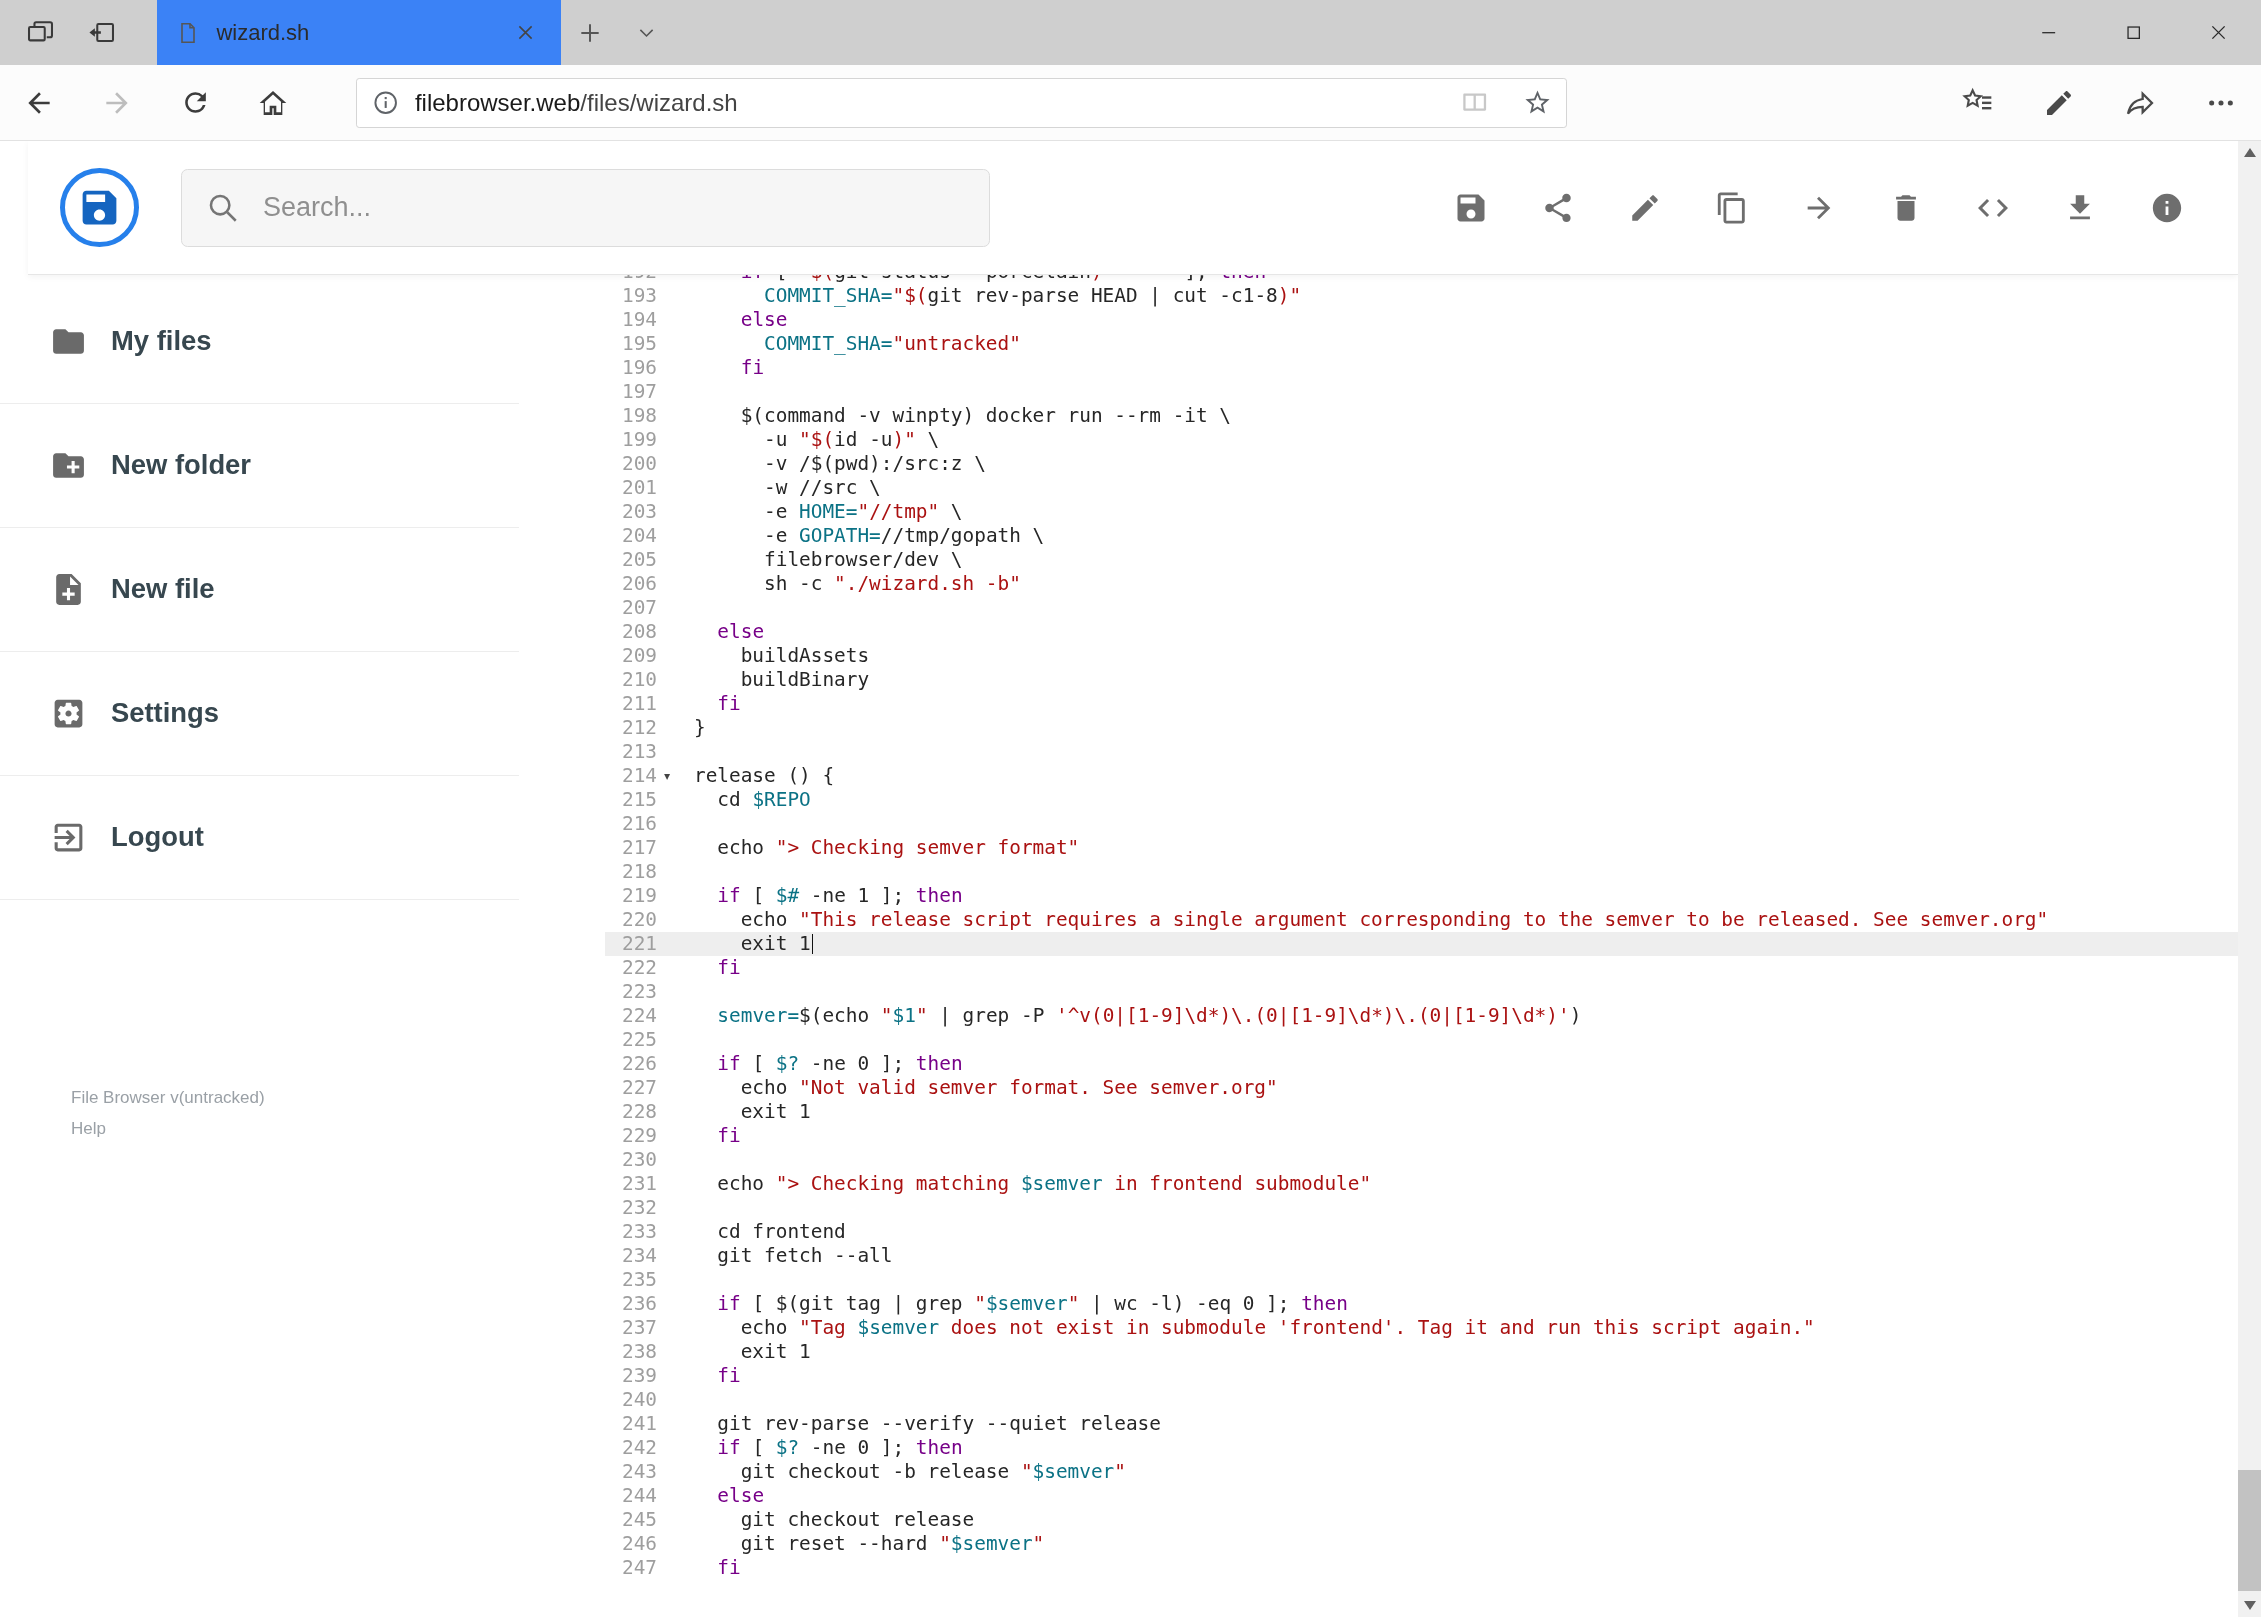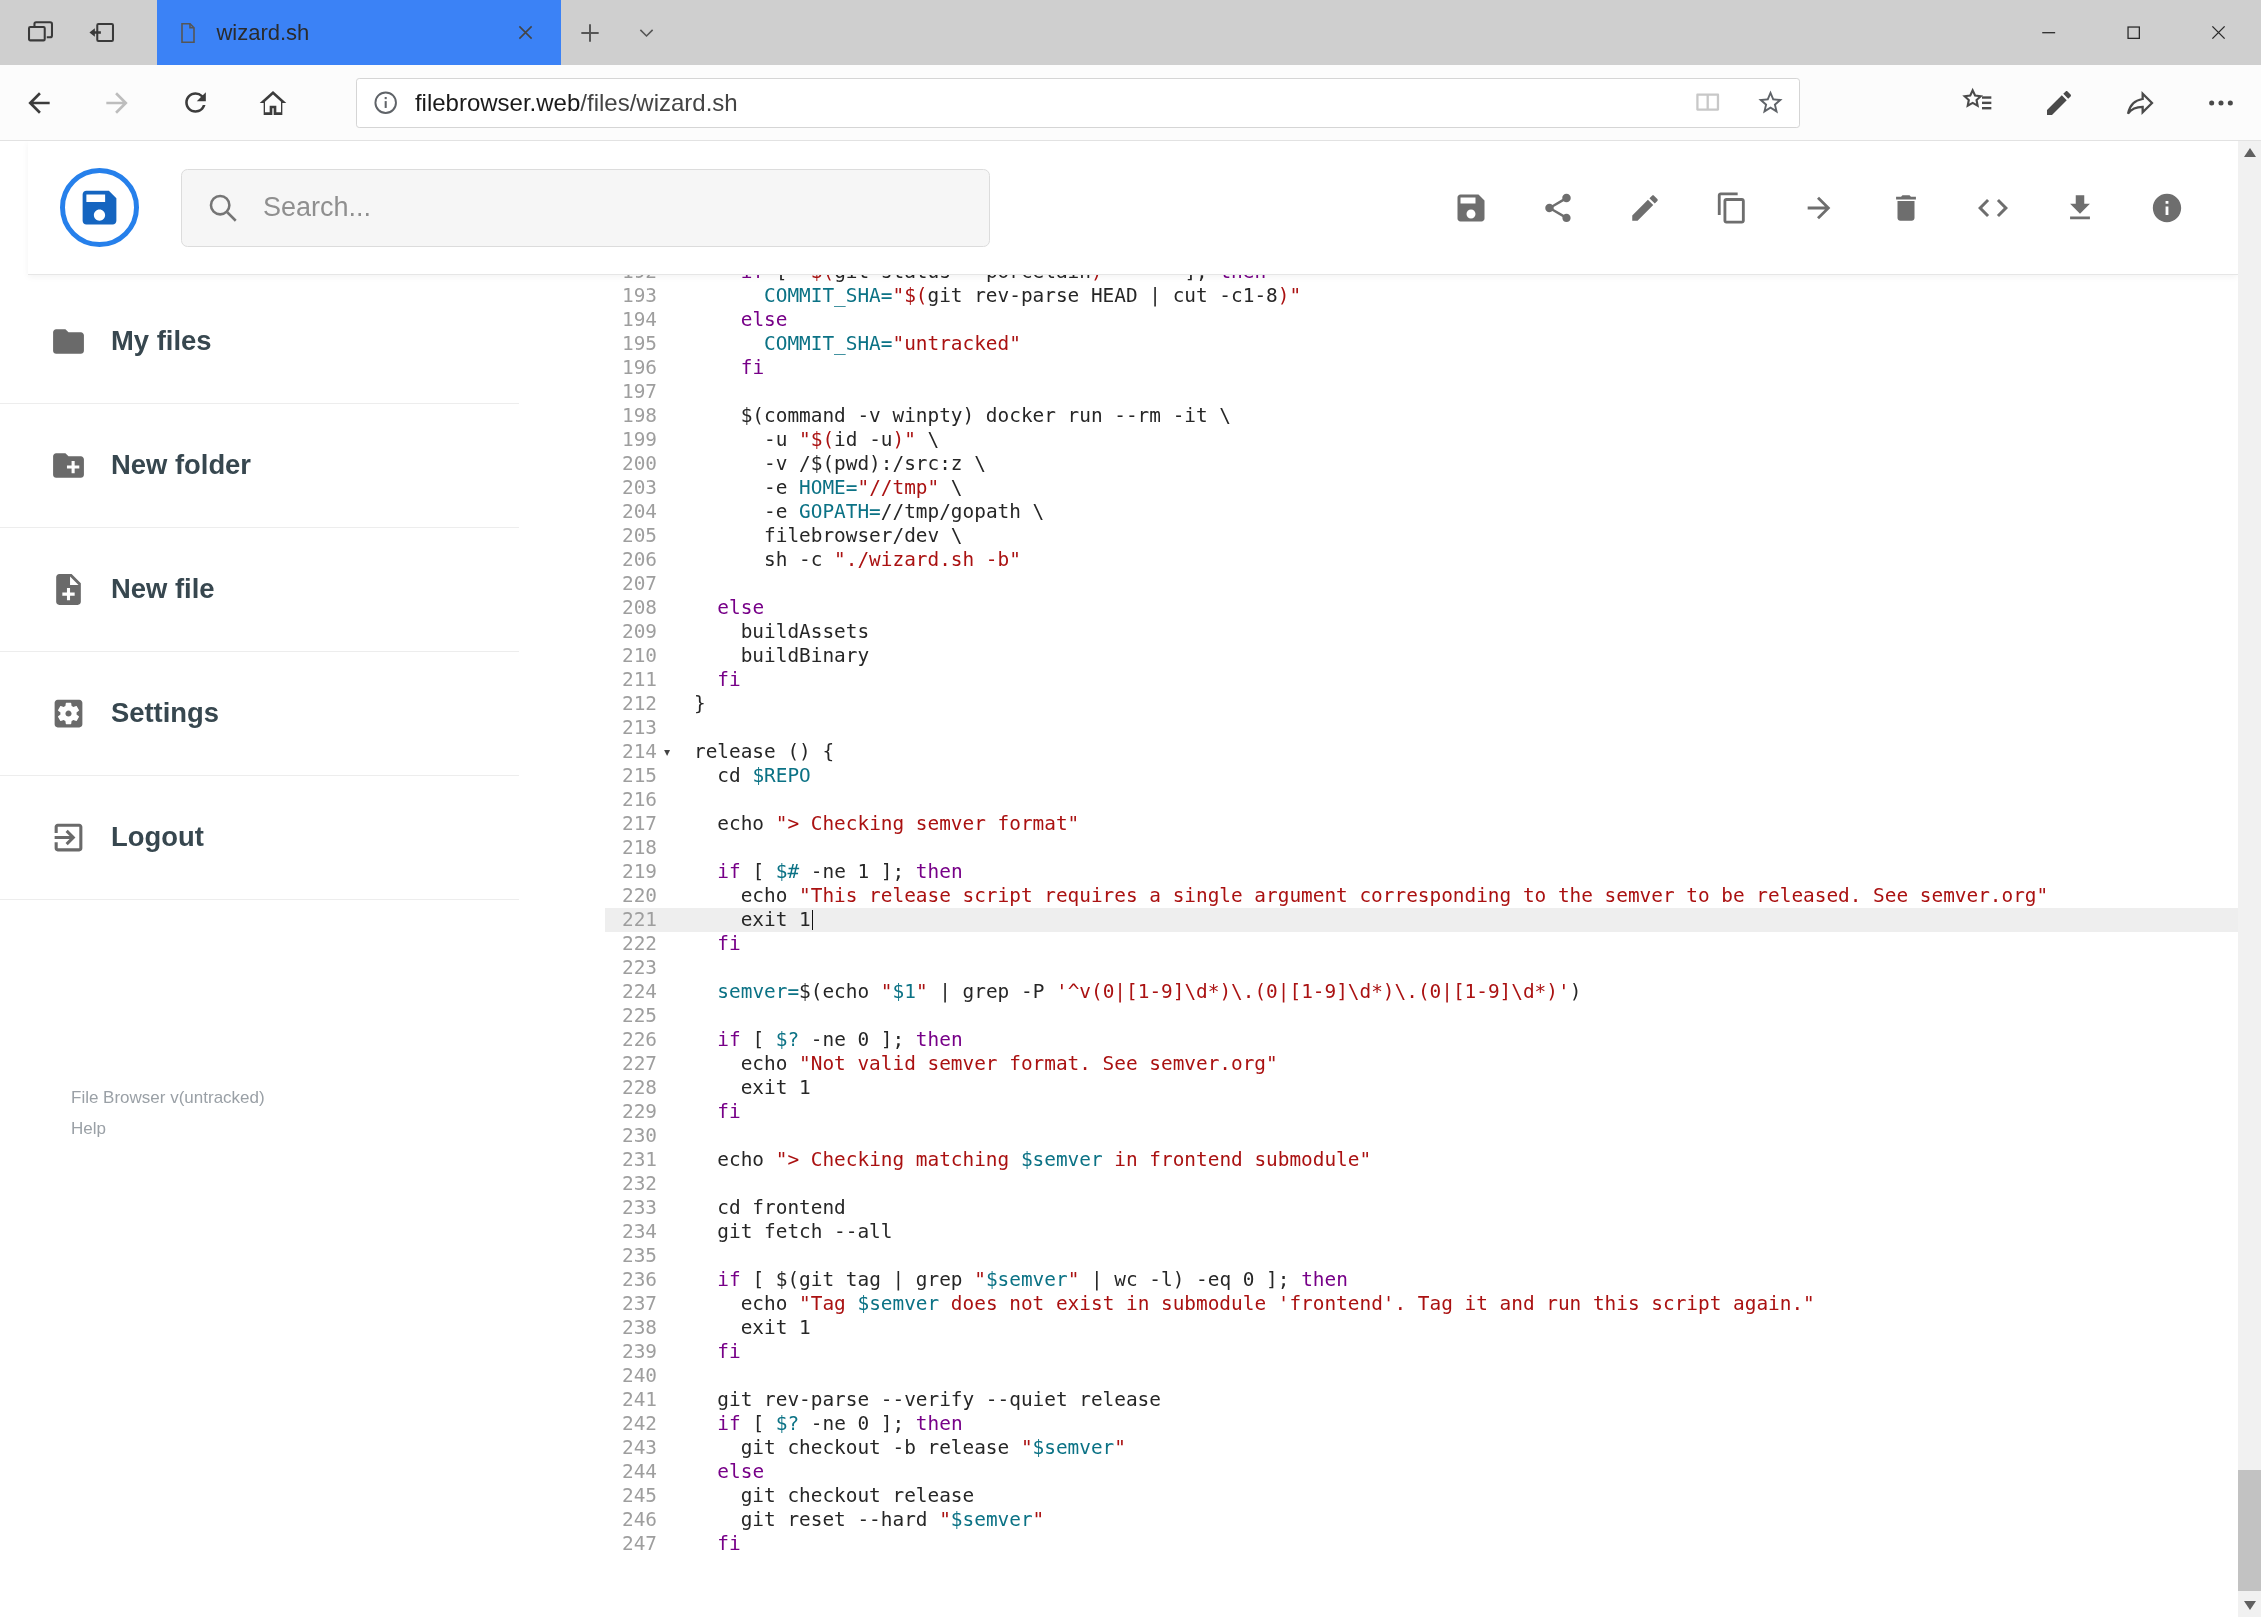--- a/index.html
+++ b/index.html
@@ -27,21 +27,21 @@
   .win-btn { width:85px; display:flex; align-items:center; justify-content:center; }
 
   
   .navrow {
     position:absolute; top:65px; left:0; right:0; height:76px;
     background:#fcfcfc; border-bottom:0.8px solid #e2e2e2;
     display:flex; align-items:center;
   }
   .nav-btn { width:78px; height:76px; display:flex; align-items:center; justify-content:center; }
   .urlbox {
-    margin-left:44px; width:1444px; height:50px;
+    margin-left:44px; width:1211px; height:50px;
     background:#ffffff; border:0.8px solid #d5d5d5; border-radius:3.2px;
     display:flex; align-items:center; padding:0 14.5px;
   }
   .url-text { margin-left:16px; font-size:24px; white-space:nowrap; overflow:hidden; flex:1; }
   .url-domain { color:#1a1a1a; }
   .url-path { color:#444444; }
   .url-right { display:flex; align-items:center; gap:34px; margin-left:16px; }
   .right-icons { position:absolute; right:0; top:0; height:76px; display:flex; }
   .ri-btn { width:81px; height:76px; display:flex; align-items:center; justify-content:center; }
 
@@ -354,20 +354,21 @@
         <div class="lines">
             <div class="cm-line"><span class="ln">192</span><span class="fold"></span><span class="code"><span class="t-p">    </span><span class="t-k">if</span><span class="t-p"> [ </span><span class="t-s">"$(</span><span class="t-p">git status --porcelain</span><span class="t-s">)"</span><span class="t-p"> = </span><span class="t-s">""</span><span class="t-p"> ]; </span><span class="t-k">then</span></span></div>
             <div class="cm-line"><span class="ln">193</span><span class="fold"></span><span class="code"><span class="t-p">      </span><span class="t-v">COMMIT_SHA=</span><span class="t-s">"$(</span><span class="t-p">git rev-parse HEAD | cut -c1-8</span><span class="t-s">)"</span></span></div>
             <div class="cm-line"><span class="ln">194</span><span class="fold"></span><span class="code"><span class="t-p">    </span><span class="t-k">else</span></span></div>
             <div class="cm-line"><span class="ln">195</span><span class="fold"></span><span class="code"><span class="t-p">      </span><span class="t-v">COMMIT_SHA=</span><span class="t-s">"untracked"</span></span></div>
             <div class="cm-line"><span class="ln">196</span><span class="fold"></span><span class="code"><span class="t-p">    </span><span class="t-k">fi</span></span></div>
             <div class="cm-line"><span class="ln">197</span><span class="fold"></span><span class="code"></span></div>
             <div class="cm-line"><span class="ln">198</span><span class="fold"></span><span class="code"><span class="t-p">    $(command -v winpty) docker run --rm -it \</span></span></div>
             <div class="cm-line"><span class="ln">199</span><span class="fold"></span><span class="code"><span class="t-p">      -u </span><span class="t-s">"$(</span><span class="t-p">id -u</span><span class="t-s">)"</span><span class="t-p"> \</span></span></div>
             <div class="cm-line"><span class="ln">200</span><span class="fold"></span><span class="code"><span class="t-p">      -v /$(pwd):/src:z \</span></span></div>
+            <div class="cm-line"><span class="ln">201</span><span class="fold"></span><span class="code"><span class="t-p">      -w //src \</span></span></div>
             <div class="cm-line"><span class="ln">203</span><span class="fold"></span><span class="code"><span class="t-p">      -e </span><span class="t-v">HOME=</span><span class="t-s">"//tmp"</span><span class="t-p"> \</span></span></div>
             <div class="cm-line"><span class="ln">204</span><span class="fold"></span><span class="code"><span class="t-p">      -e </span><span class="t-v">GOPATH=</span><span class="t-p">//tmp/gopath \</span></span></div>
             <div class="cm-line"><span class="ln">205</span><span class="fold"></span><span class="code"><span class="t-p">      filebrowser/dev \</span></span></div>
             <div class="cm-line"><span class="ln">206</span><span class="fold"></span><span class="code"><span class="t-p">      sh -c </span><span class="t-s">"./wizard.sh -b"</span></span></div>
             <div class="cm-line"><span class="ln">207</span><span class="fold"></span><span class="code"></span></div>
             <div class="cm-line"><span class="ln">208</span><span class="fold"></span><span class="code"><span class="t-p">  </span><span class="t-k">else</span></span></div>
             <div class="cm-line"><span class="ln">209</span><span class="fold"></span><span class="code"><span class="t-p">    buildAssets</span></span></div>
             <div class="cm-line"><span class="ln">210</span><span class="fold"></span><span class="code"><span class="t-p">    buildBinary</span></span></div>
             <div class="cm-line"><span class="ln">211</span><span class="fold"></span><span class="code"><span class="t-p">  </span><span class="t-k">fi</span></span></div>
             <div class="cm-line"><span class="ln">212</span><span class="fold"></span><span class="code"><span class="t-p">}</span></span></div>

